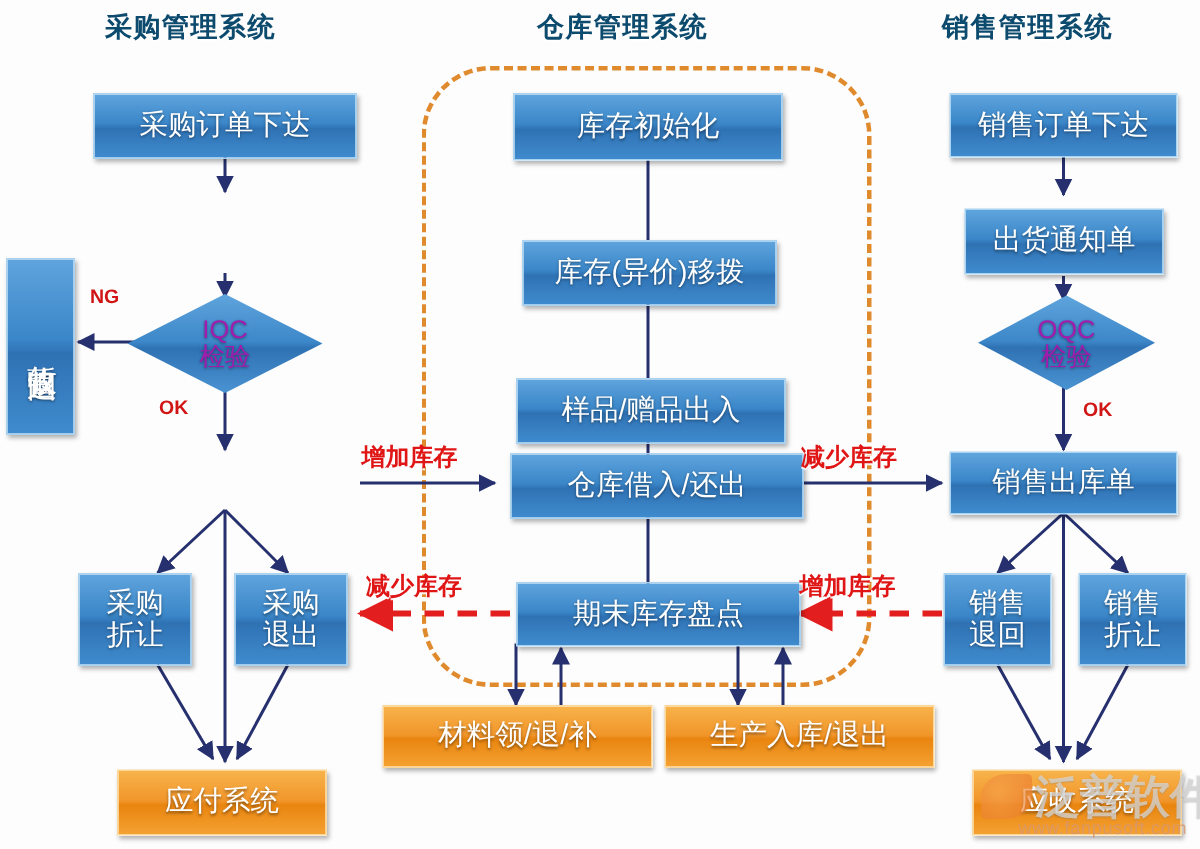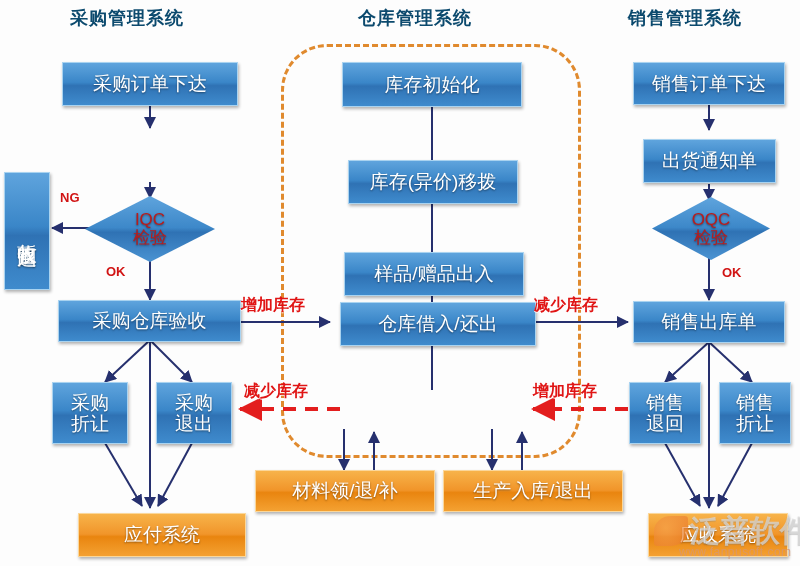--- a/index.html
+++ b/index.html
@@ -76,21 +76,21 @@
     display:flex;align-items:center;justify-content:center;
   }
   .diamond .dshape{
     position:absolute;inset:0;
     background:linear-gradient(180deg,#5fa4dd 0%,#3d88c9 48%,#2f72b4 55%,#4a93d2 100%);
     clip-path:polygon(50% 0%,100% 50%,50% 100%,0% 50%);
     filter:drop-shadow(1px 2px 2px rgba(0,0,0,.28));
   }
   .diamond .dtxt{
     position:relative;z-index:2;
-    color:#b91c1c;font-size:17px;line-height:1.05;text-align:center;
+    color:#a21caf;font-size:17px;line-height:1.05;text-align:center;
     text-shadow:0 1px 2px rgba(0,0,0,.45);
     white-space:pre-line;
   }
   
   svg.overlay{position:absolute;left:0;top:0;width:800px;height:566px;pointer-events:none;}
   
   .redlab{
     position:absolute;color:#E01515;font-weight:bold;font-size:16px;white-space:nowrap;
     text-shadow:0 1px 0 rgba(255,255,255,.9);
   }
@@ -185,41 +185,41 @@
 
 
   <div class="node blue vertical" style="left:4px;top:172px;width:46px;height:118px;font-size:20px;">暂收退回</div>
 
   <div class="diamond" style="left:85px;top:196px;width:130px;height:66px;">
     <div class="dshape"></div>
     <div class="dtxt">IQC
 检验</div>
   </div>
 
-  <div class="node blue" style="left:58px;top:300px;width:183px;height:42px;">采购仓库验收</div>
 
   <div class="node blue" style="left:52px;top:382px;width:76px;height:62px;">采购
 折让</div>
 
   <div class="node blue" style="left:156px;top:382px;width:76px;height:62px;">采购
 退出</div>
 
-  <div class="node orange" style="left:78px;top:513px;width:168px;height:44px;">应付系统</div>
+  <div class="node orange" style="left:78px;top:513px;width:140px;height:44px;">应付系统</div>
 
   <div class="okng" style="left:60px;top:190px;">NG</div>
   <div class="okng" style="left:106px;top:264px;">OK</div>
 
   <div class="node blue" style="left:342px;top:62px;width:180px;height:45px;">库存初始化</div>
 
   <div class="node blue" style="left:348px;top:160px;width:170px;height:44px;">库存(异价)移拨</div>
 
   <div class="node blue" style="left:344px;top:252px;width:180px;height:44px;">样品/赠品出入</div>
 
   <div class="node blue" style="left:340px;top:302px;width:196px;height:44px;">仓库借入/还出</div>
 
+  <div class="node blue" style="left:344px;top:388px;width:190px;height:43px;">期末库存盘点</div>
 
   <div class="node orange" style="left:255px;top:470px;width:180px;height:42px;">材料领/退/补</div>
 
   <div class="node orange" style="left:443px;top:470px;width:180px;height:42px;">生产入库/退出</div>
 
   <div class="node blue" style="left:633px;top:62px;width:152px;height:43px;">销售订单下达</div>
 
   <div class="node blue" style="left:643px;top:139px;width:133px;height:44px;">出货通知单</div>
 
   <div class="diamond" style="left:652px;top:197px;width:118px;height:63px;">

